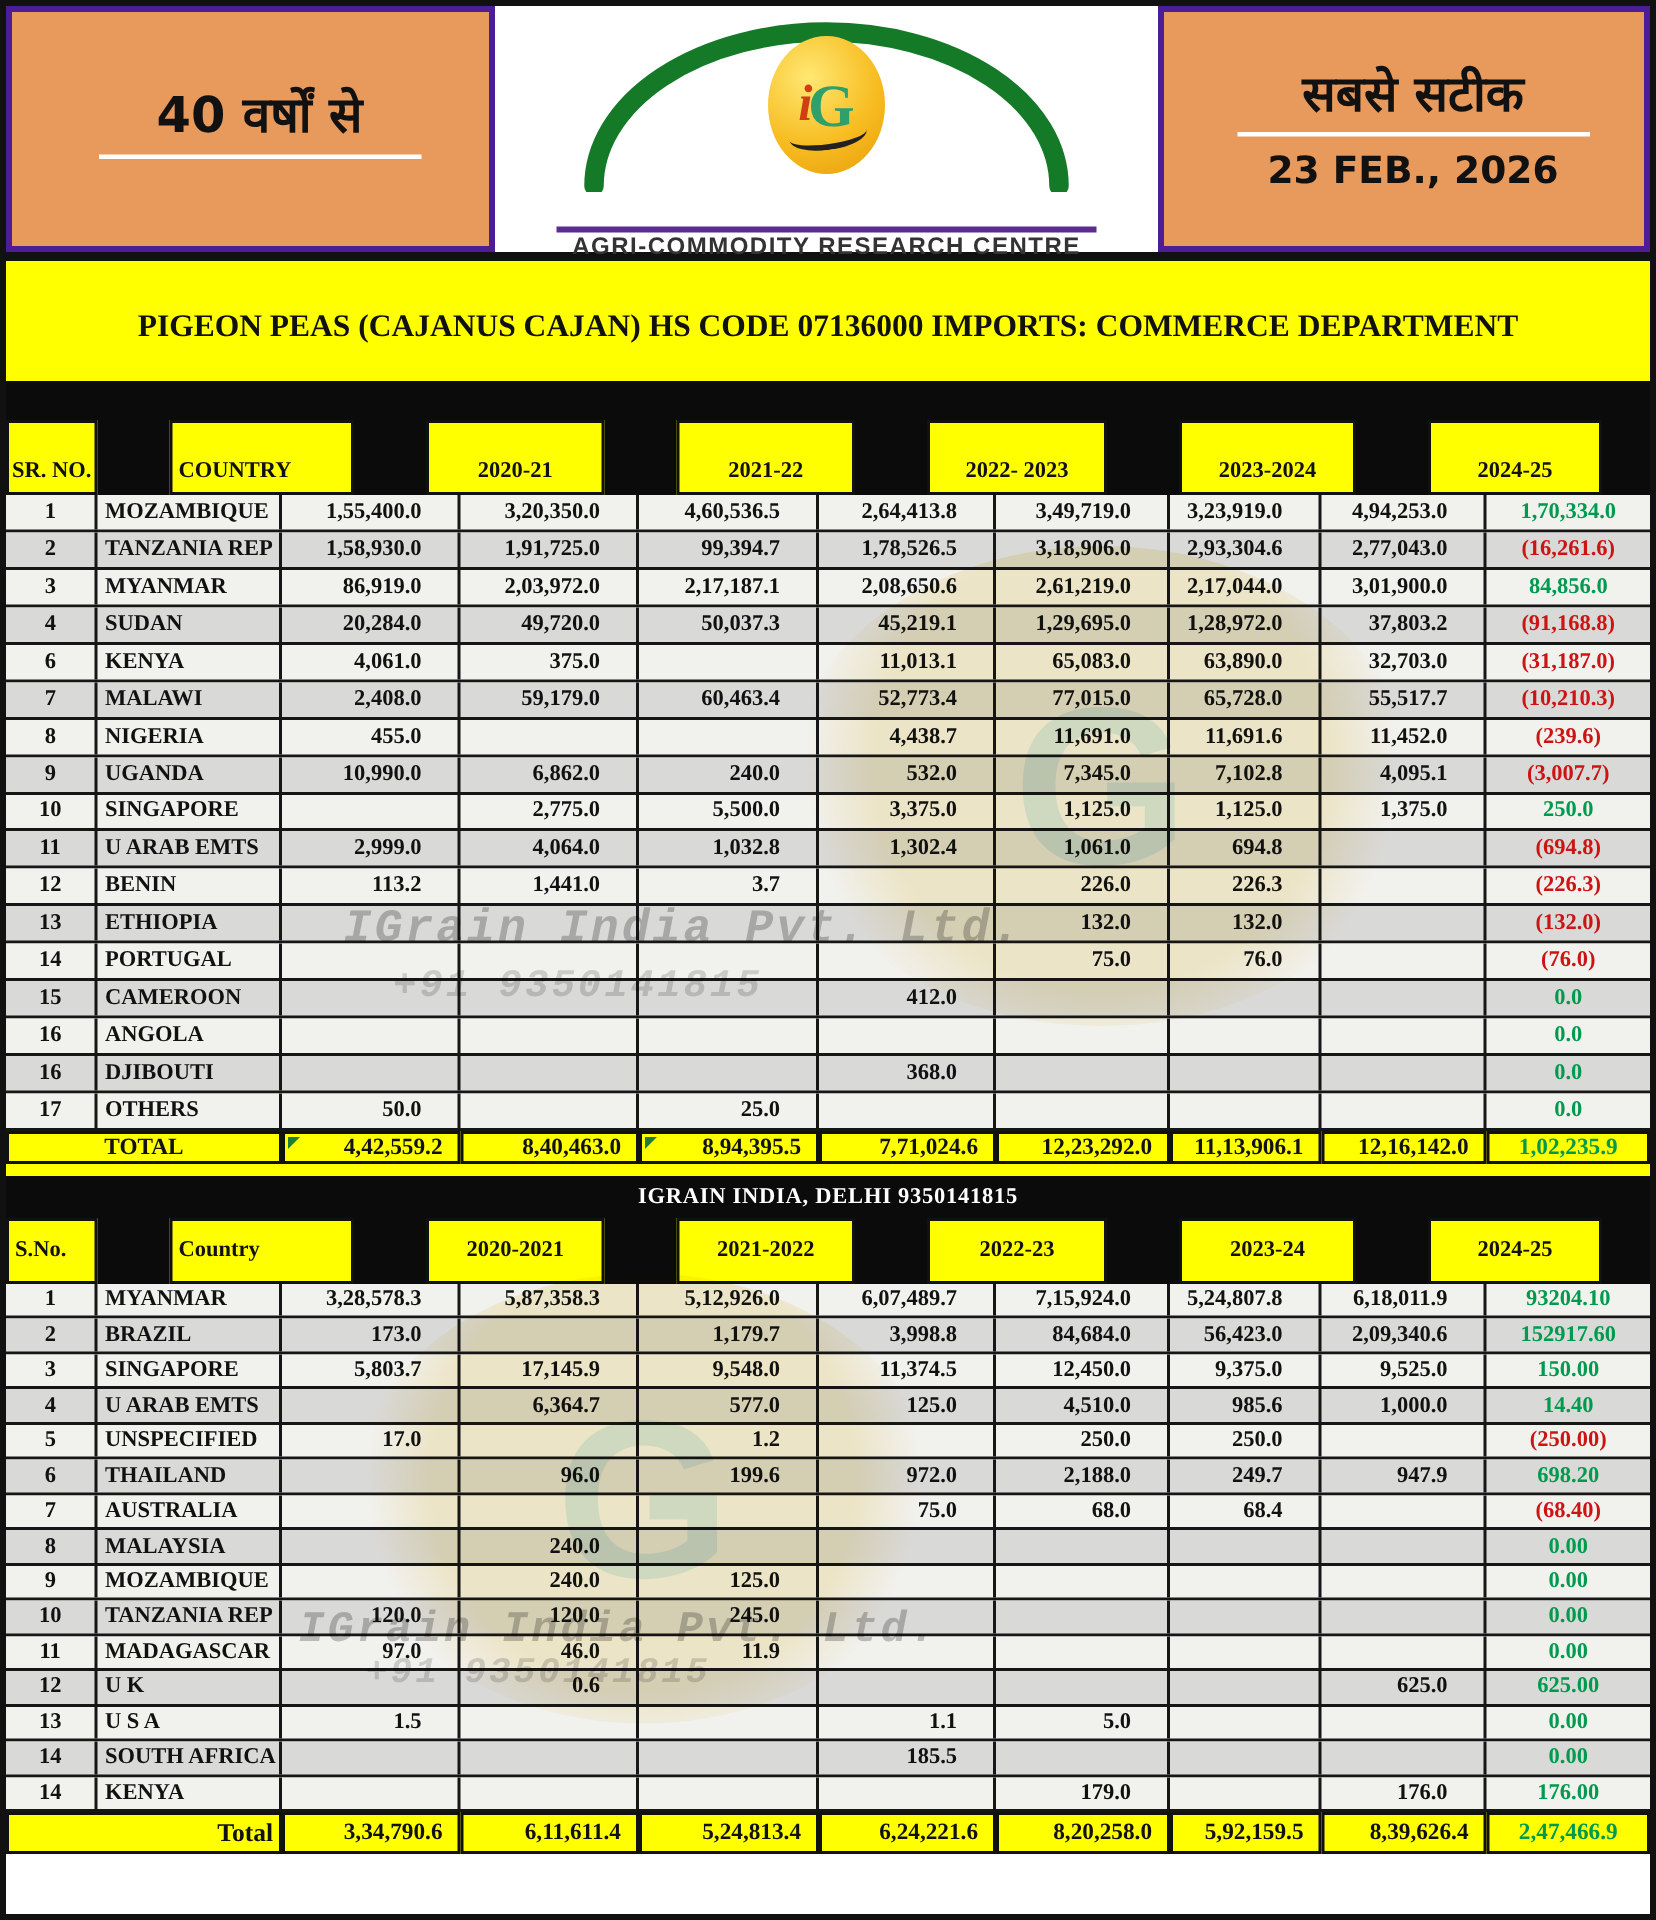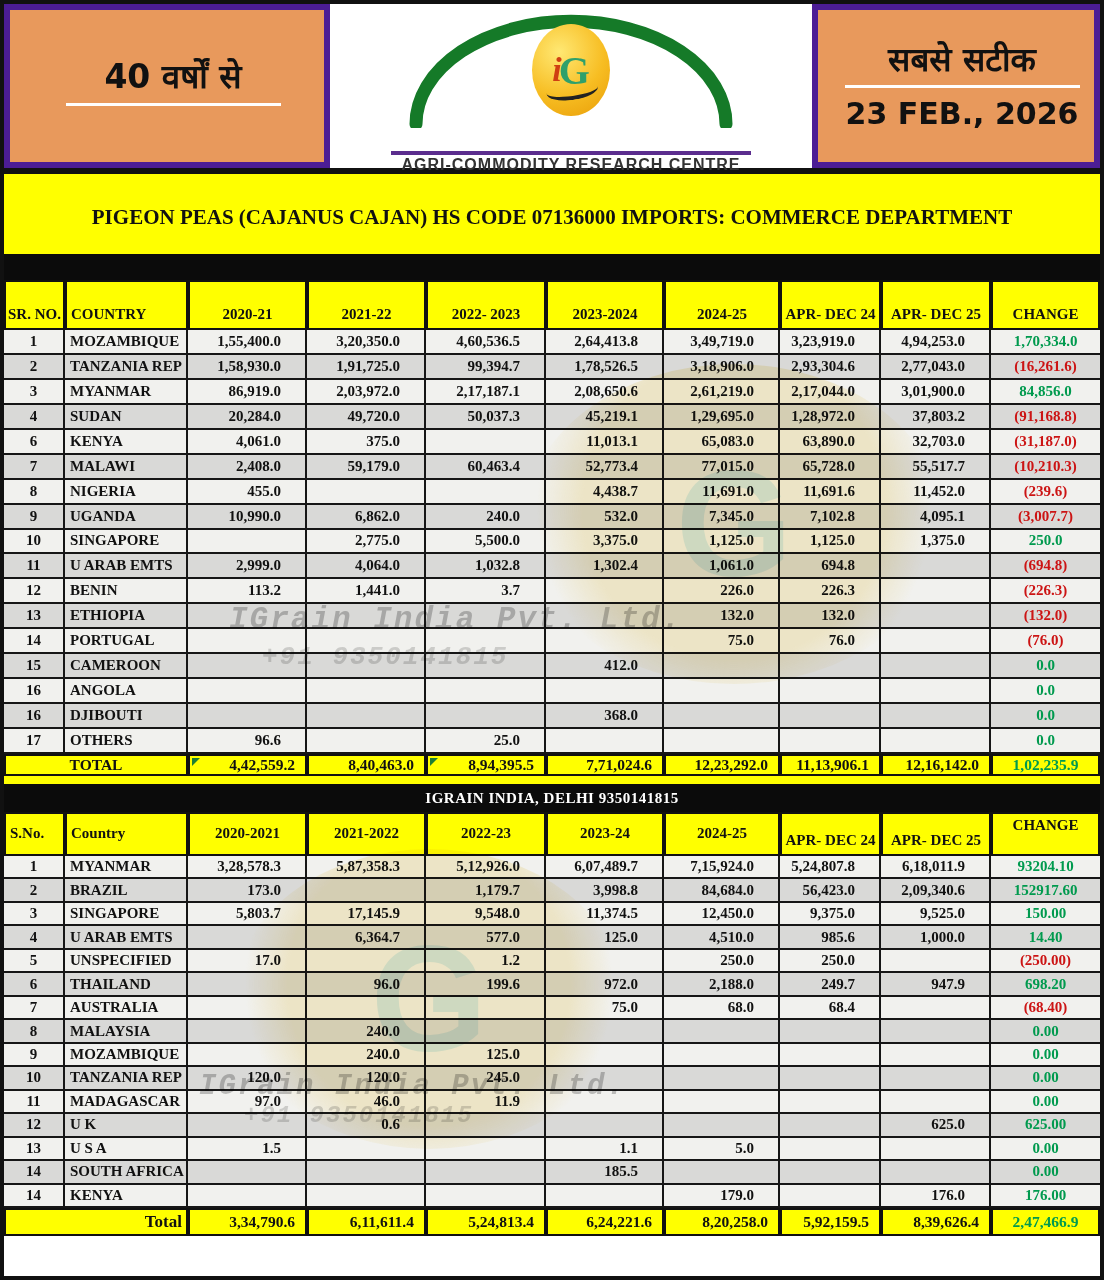--- a/index.html
+++ b/index.html
@@ -4,26 +4,26 @@
 <style>
   html,body{margin:0;padding:0;background:#888;}
   *{box-sizing:border-box;}
   #page{
     width:1104px;height:1280px;position:relative;background:#fff;
     border:4px solid #111;display:flex;flex-direction:column;overflow:hidden;
     font-family:"Liberation Serif","DejaVu Serif",serif;
   }
   
   .banner{height:170px;display:flex;border-bottom:6px solid #111;background:#fff;flex:0 0 auto;}
-  .panel-orange{background:#e8995c;border:6px solid #4c1d95;display:flex;flex-direction:column;align-items:center;justify-content:center;padding-left:12px;}
+  .panel-orange{background:#e8995c;border:4px solid #4c1d95;display:flex;flex-direction:column;align-items:center;justify-content:center;padding-left:12px;}
   .panel-left{width:326px;}
-  .panel-right{width:288px;}
+  .panel-right{width:328px;}
   .hindi{font-family:"DejaVu Sans",sans-serif;font-weight:bold;color:#111;font-size:33px;line-height:1.15;}
   .wline{height:3px;background:#fff;width:215px;margin:7px 0 8px 0;}
-  .date-txt{font-family:"DejaVu Sans",sans-serif;font-weight:bold;font-size:30px;color:#111;}
+  .date-txt{font-family:"DejaVu Sans",sans-serif;font-weight:bold;font-size:25px;color:#111;}
   .panel-center{flex:1;position:relative;background:#fff;}
   .arch{position:absolute;left:50%;transform:translateX(-50%);top:8px;}
   .emblem{position:absolute;left:50%;transform:translateX(-50%);top:20px;width:78px;height:92px;border-radius:50%;
     background:radial-gradient(circle at 35% 30%, #ffe873 0%, #f7bd22 55%, #e89c07 100%);
     display:flex;align-items:center;justify-content:center;}
   .emblem .i-ltr{color:#cf3f12;font-size:34px;font-weight:bold;font-style:italic;margin-right:-3px;}
   .emblem .g-ltr{color:#2fa06b;font-size:40px;font-weight:bold;}
   .emblem::after{content:"";position:absolute;left:14px;right:12px;bottom:16px;height:16px;
     border-bottom:4px solid #222;border-radius:0 0 100% 100%/0 0 100% 100%;transform:rotate(-8deg);}
   .brand{position:absolute;top:88px;width:100%;text-align:center;font-size:49px;font-weight:bold;color:#156f28;letter-spacing:-1px;}
@@ -33,21 +33,21 @@
   
   .t-title{background:#ffff00;display:flex;align-items:flex-end;justify-content:center;
     font-weight:bold;font-size:21px;color:#111;flex:0 0 auto;}
   .t1-title{height:80px;padding-bottom:24px;}
   .t2-title{height:46px;padding-bottom:6px;}
   .black-band{background:#0b0b0b;flex:0 0 auto;}
   .t1-band{height:26px;}
   .t2-band{height:28px;display:flex;align-items:center;justify-content:center;
     color:#fff;font-weight:bold;font-size:15px;letter-spacing:.5px;}
   .grid-row{display:grid;grid-template-columns:61px 123px 119px 119px 120px 118px 116px 101px 110px 1fr;}
-  .hrow{background:#0b0b0b;flex:0 0 auto;}
+  .hrow{background:#0b0b0b;flex:0 0 auto;gap:48px;}
   .hrow .hcell{background:#ffff00;border:2px solid #111;margin:0 0 0 0;
     display:flex;align-items:flex-end;justify-content:center;
     font-weight:bold;font-size:15px;padding:3px 2px 5px 2px;color:#111;}
   .t1-hrow{height:50px;}
   .t2-hrow{height:44px;}
   .hrow .hcell.col1{justify-content:flex-start;padding-left:4px;}
   .t2-hrow .hcell{align-items:center;}
   .t2-hrow .hcell.col7,.t2-hrow .hcell.col8{align-items:flex-end;}
   .t2-hrow .hcell.col9{align-items:flex-start;}
   .t2-hrow .hcell.col0,.t2-hrow .hcell.col1{align-items:center;justify-content:flex-start;padding-left:4px;}
@@ -318,21 +318,21 @@
         <div class="cell num"></div>
         <div class="cell num">368.0</div>
         <div class="cell num"></div>
         <div class="cell num"></div>
         <div class="cell num"></div>
         <div class="cell chg pos">0.0</div>
       </div>
       <div class="drow odd">
         <div class="cell sr">17</div>
         <div class="cell country">OTHERS</div>
-        <div class="cell num">96.6</div>
+        <div class="cell num">50.0</div>
         <div class="cell num"></div>
         <div class="cell num">25.0</div>
         <div class="cell num"></div>
         <div class="cell num"></div>
         <div class="cell num"></div>
         <div class="cell num"></div>
         <div class="cell chg pos">0.0</div>
       </div>
     </div>
   <div class="trow t1-total">

